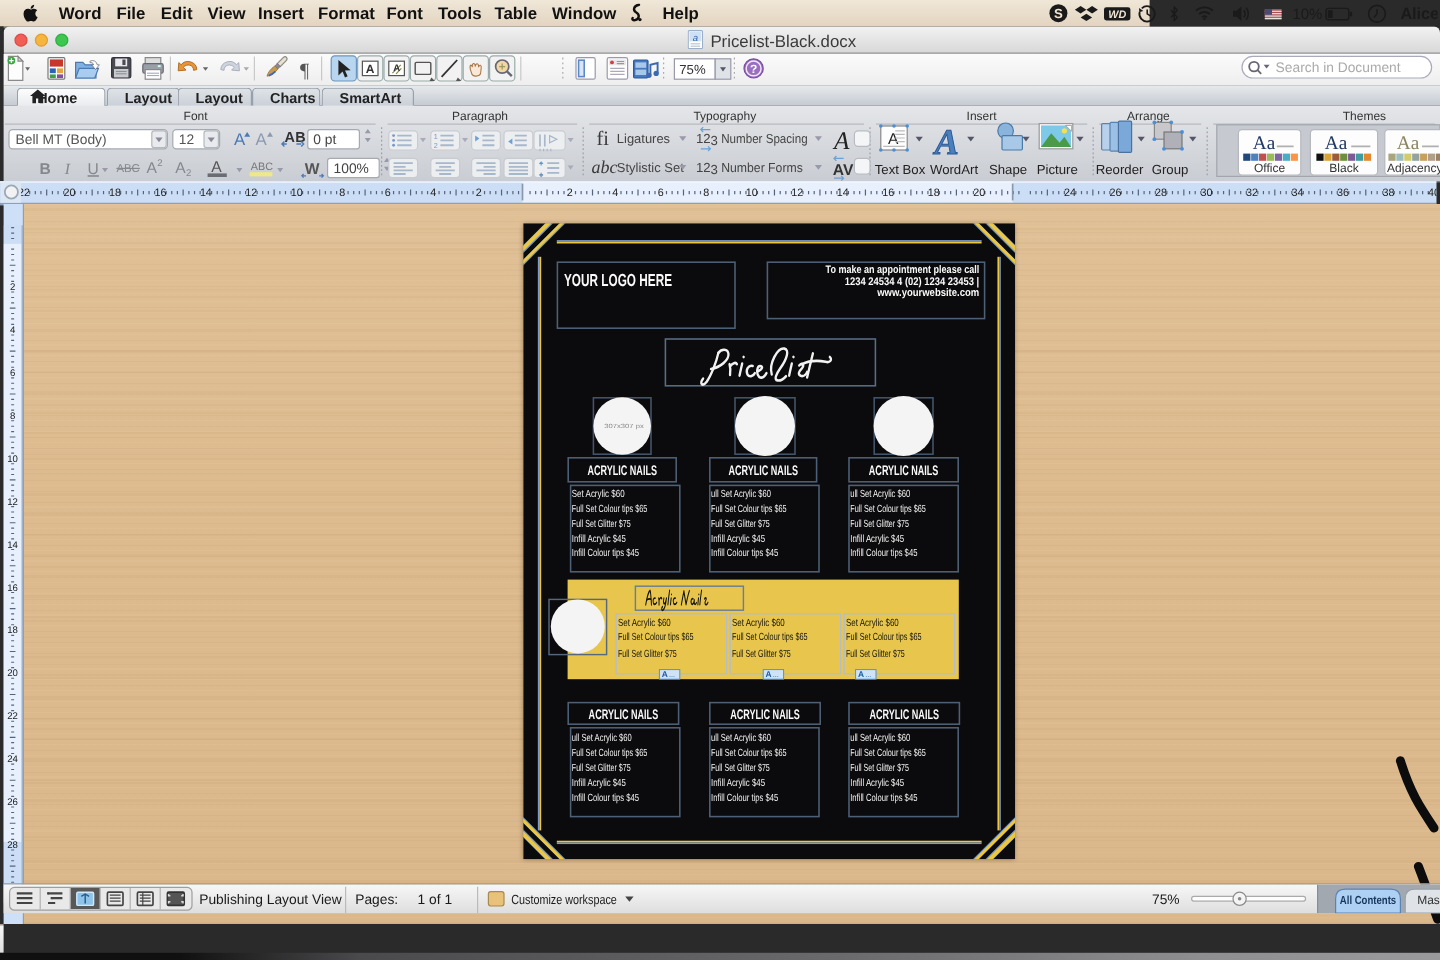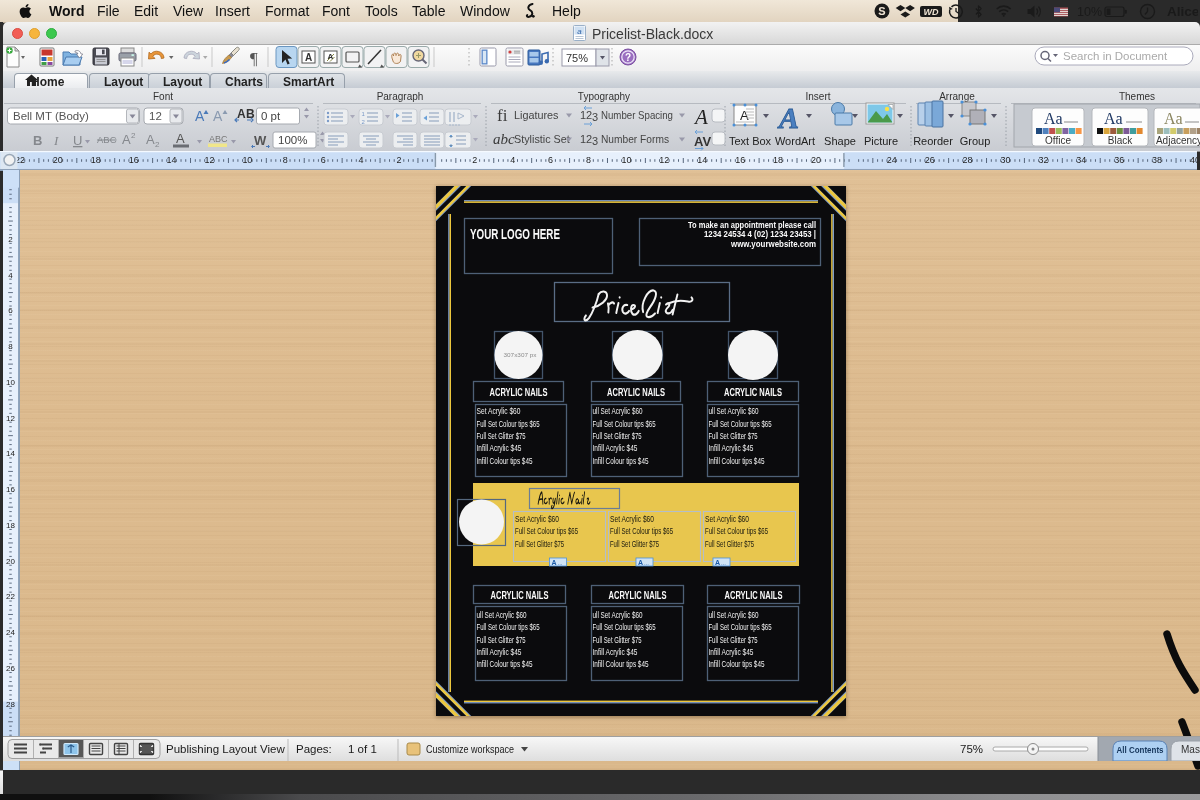--- a/index.html
+++ b/index.html
@@ -4,21 +4,21 @@
 <style>
   html,body{margin:0;padding:0;}
   body{width:1200px;height:800px;overflow:hidden;position:relative;
        font-family:"Liberation Sans",sans-serif;background:#2a2a2a;}
   .abs{position:absolute;}
   
   #menubar{left:0;top:0;width:958px;height:22px;
     background:linear-gradient(#f0e7d8,#e2d4c0);
     border-bottom:1px solid #b5a893;
     font-size:14px;color:#111;}
-  #menubar .mi{position:absolute;top:3px;}
+  #menubar .mi{position:absolute;top:3px;font-weight:bold;}
   
   #leftedge{left:0;top:22px;width:3px;height:778px;background:#2b2b2b;}
   #titlebar{left:3px;top:22px;width:1197px;height:22px;
     background:linear-gradient(#f2f2f2,#d8d8d8);
     border-bottom:1px solid #ababab;border-radius:5px 5px 0 0;}
   .tl{position:absolute;top:6px;width:11px;height:11px;border-radius:50%;}
   #toolbar{left:3px;top:45px;width:1197px;height:26px;
     background:linear-gradient(#fbfbfb,#eeeeef);}
   
   #tabrow{left:3px;top:71px;width:1197px;height:17px;

